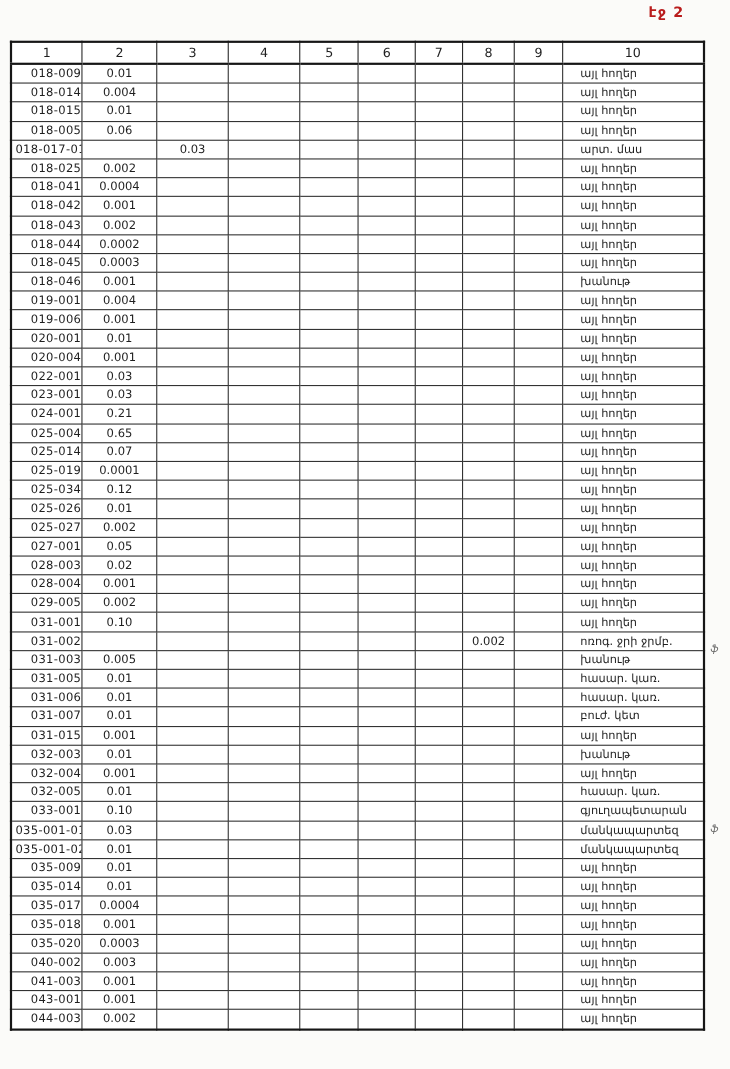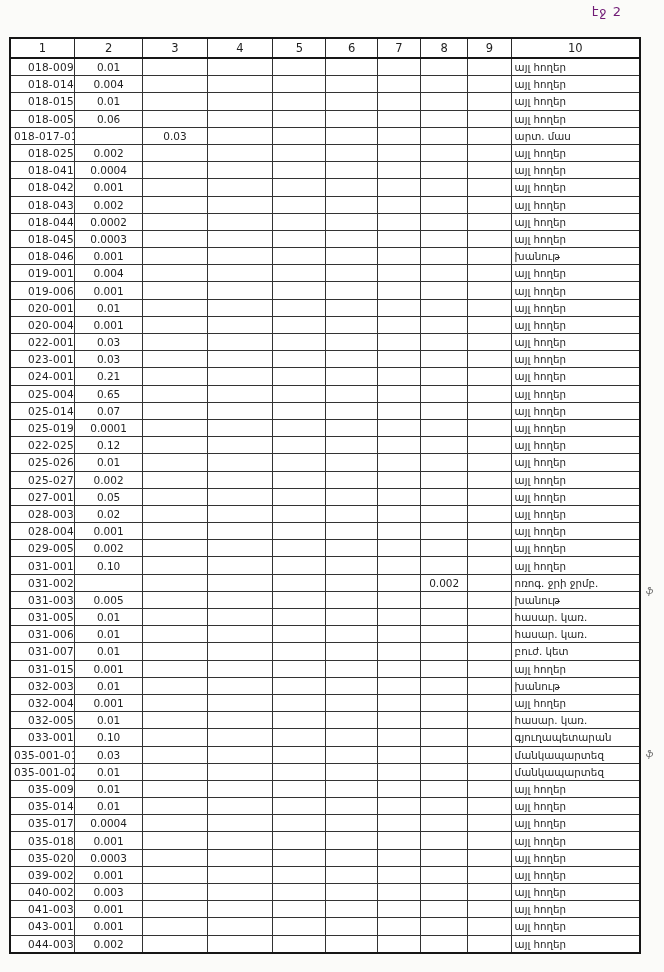--- a/index.html
+++ b/index.html
@@ -8,23 +8,23 @@
     background:#fbfbf9;
     position:relative;
     font-family:"DejaVu Sans","Liberation Sans",sans-serif;
     color:#1b1b1b;
     overflow:hidden;
   }
   .page-label{
     position:absolute;
     top:4px;right:42px;
     font-size:13px;
-    font-weight:normal;
+    font-weight:bold;
     letter-spacing:1px;
-    color:#701a75;
+    color:#b91c1c;
   }
   table.cadastre{
     position:absolute;
     left:9px;top:37px;
     border-collapse:collapse;
     table-layout:fixed;
     width:632px;
     background:#fff;
   }
   table.cadastre{border:2px solid #161616;}
@@ -44,21 +44,21 @@
     height:16.2px;
     padding:0;
     font-size:10.5px;
     line-height:16px;
     white-space:nowrap;
     overflow:hidden;
     color:#1f1f1f;
   }
   .cadastre td.c-code{text-align:right;padding-left:3px;letter-spacing:.3px;}
   .cadastre td.c-num{text-align:center;}
-  .cadastre td.c-use{text-align:left;padding-left:3px;font-size:10.3px;}
+  .cadastre td.c-use{text-align:left;padding-left:16px;font-size:10.3px;}
   col.w1{width:64px}  col.w2{width:68px}  col.w3{width:64px}
   col.w4{width:65px}  col.w5{width:53px}  col.w6{width:51px}
   col.w7{width:43px}  col.w8{width:47px}  col.w9{width:43px}
   col.w10{width:128px}
   .margin-mark{
     position:absolute;
     left:646px;
     font-size:9px;
     font-style:italic;
     color:#666;
@@ -357,21 +357,21 @@
         <td class="c-num"></td>
         <td class="c-num"></td>
         <td class="c-num"></td>
         <td class="c-num"></td>
         <td class="c-num"></td>
         <td class="c-num"></td>
         <td class="c-num"></td>
         <td class="c-use">այլ հողեր</td>
       </tr>
       <tr>
-        <td class="c-code">022-025</td>
+        <td class="c-code">025-034</td>
         <td class="c-num">0.12</td>
         <td class="c-num"></td>
         <td class="c-num"></td>
         <td class="c-num"></td>
         <td class="c-num"></td>
         <td class="c-num"></td>
         <td class="c-num"></td>
         <td class="c-num"></td>
         <td class="c-use">այլ հողեր</td>
       </tr>
@@ -647,32 +647,20 @@
         <td class="c-num"></td>
         <td class="c-num"></td>
         <td class="c-num"></td>
         <td class="c-num"></td>
         <td class="c-num"></td>
         <td class="c-use">այլ հողեր</td>
       </tr>
       <tr>
         <td class="c-code">035-020</td>
         <td class="c-num">0.0003</td>
-        <td class="c-num"></td>
-        <td class="c-num"></td>
-        <td class="c-num"></td>
-        <td class="c-num"></td>
-        <td class="c-num"></td>
-        <td class="c-num"></td>
-        <td class="c-num"></td>
-        <td class="c-use">այլ հողեր</td>
-      </tr>
-      <tr>
-        <td class="c-code">039-002</td>
-        <td class="c-num">0.001</td>
         <td class="c-num"></td>
         <td class="c-num"></td>
         <td class="c-num"></td>
         <td class="c-num"></td>
         <td class="c-num"></td>
         <td class="c-num"></td>
         <td class="c-num"></td>
         <td class="c-use">այլ հողեր</td>
       </tr>
       <tr>

